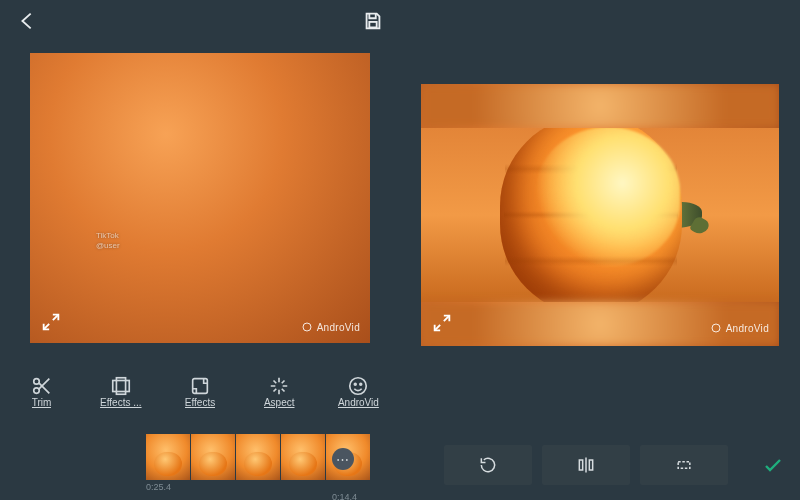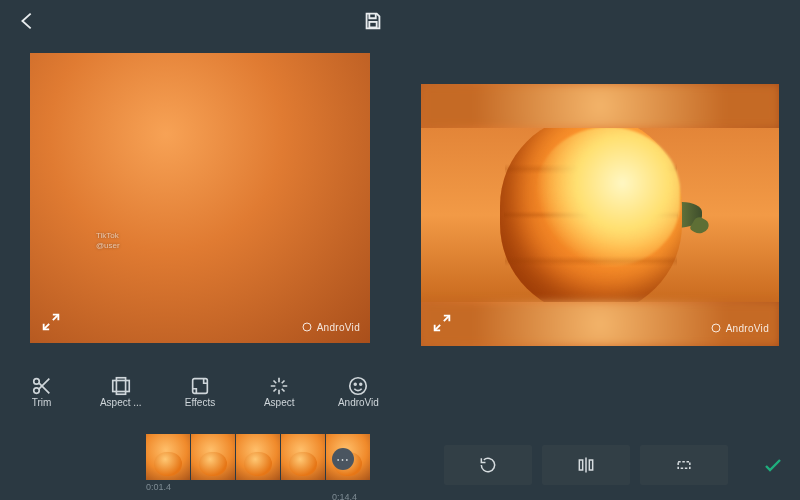--- a/index.html
+++ b/index.html
@@ -161,20 +161,21 @@
   }
   .tool {
     flex: 1;
     display: flex;
     flex-direction: column;
     align-items: center;
     gap: 0;
     color: #cfd6da;
     font-size: 10px;
     cursor: pointer;
+    text-decoration: underline;
   }
   .tool svg { width: 22px; height: 22px; stroke: currentColor; fill: none; stroke-width: 1.8; }
   .tool-label { white-space: nowrap; overflow: hidden; text-overflow: ellipsis; max-width: 60px; }
 
   
   .timeline {
     height: 72px;
     position: relative;
     padding: 4px 0 0;
   }
@@ -362,21 +363,21 @@
           <circle cx="6" cy="17" r="3"></circle>
           <path d="M8.5 8.5 20 20M8.5 15.5 20 4"></path>
         </svg>
       <span class="tool-label">Trim</span>
     </div>
     <div class="tool">
       <svg viewBox="0 0 24 24">
           <rect x="3" y="6" width="18" height="12"></rect>
           <rect x="7" y="3" width="10" height="18"></rect>
         </svg>
-      <span class="tool-label">Aspect ...</span>
+      <span class="tool-label">Effects ...</span>
     </div>
     <div class="tool">
       <svg viewBox="0 0 24 24">
           <rect x="4" y="4" width="16" height="16" rx="2"></rect>
           <path d="M16 4v5l4 0M8 20v-5l-4 0"></path>
         </svg>
       <span class="tool-label">Effects</span>
     </div>
     <div class="tool">
       <svg viewBox="0 0 24 24">
@@ -400,21 +401,21 @@
       <div class="frame"></div>
       <div class="frame"></div>
       <div class="frame"></div>
       <div class="frame"></div>
       <div class="frame"></div>
     </div>
     <div class="more-chip">
       <span>⋯</span>
     </div>
     <div class="timecodes">
-      <span>0:01.4</span>
+      <span>0:25.4</span>
       <span class="right">0:14.4</span>
     </div>
   </div>
 </div>
 
 <div class="right">
   <div class="stage2">
     <div class="rotated-box">
       <div class="rot-bar-top"></div>
       <div class="rot-center">

